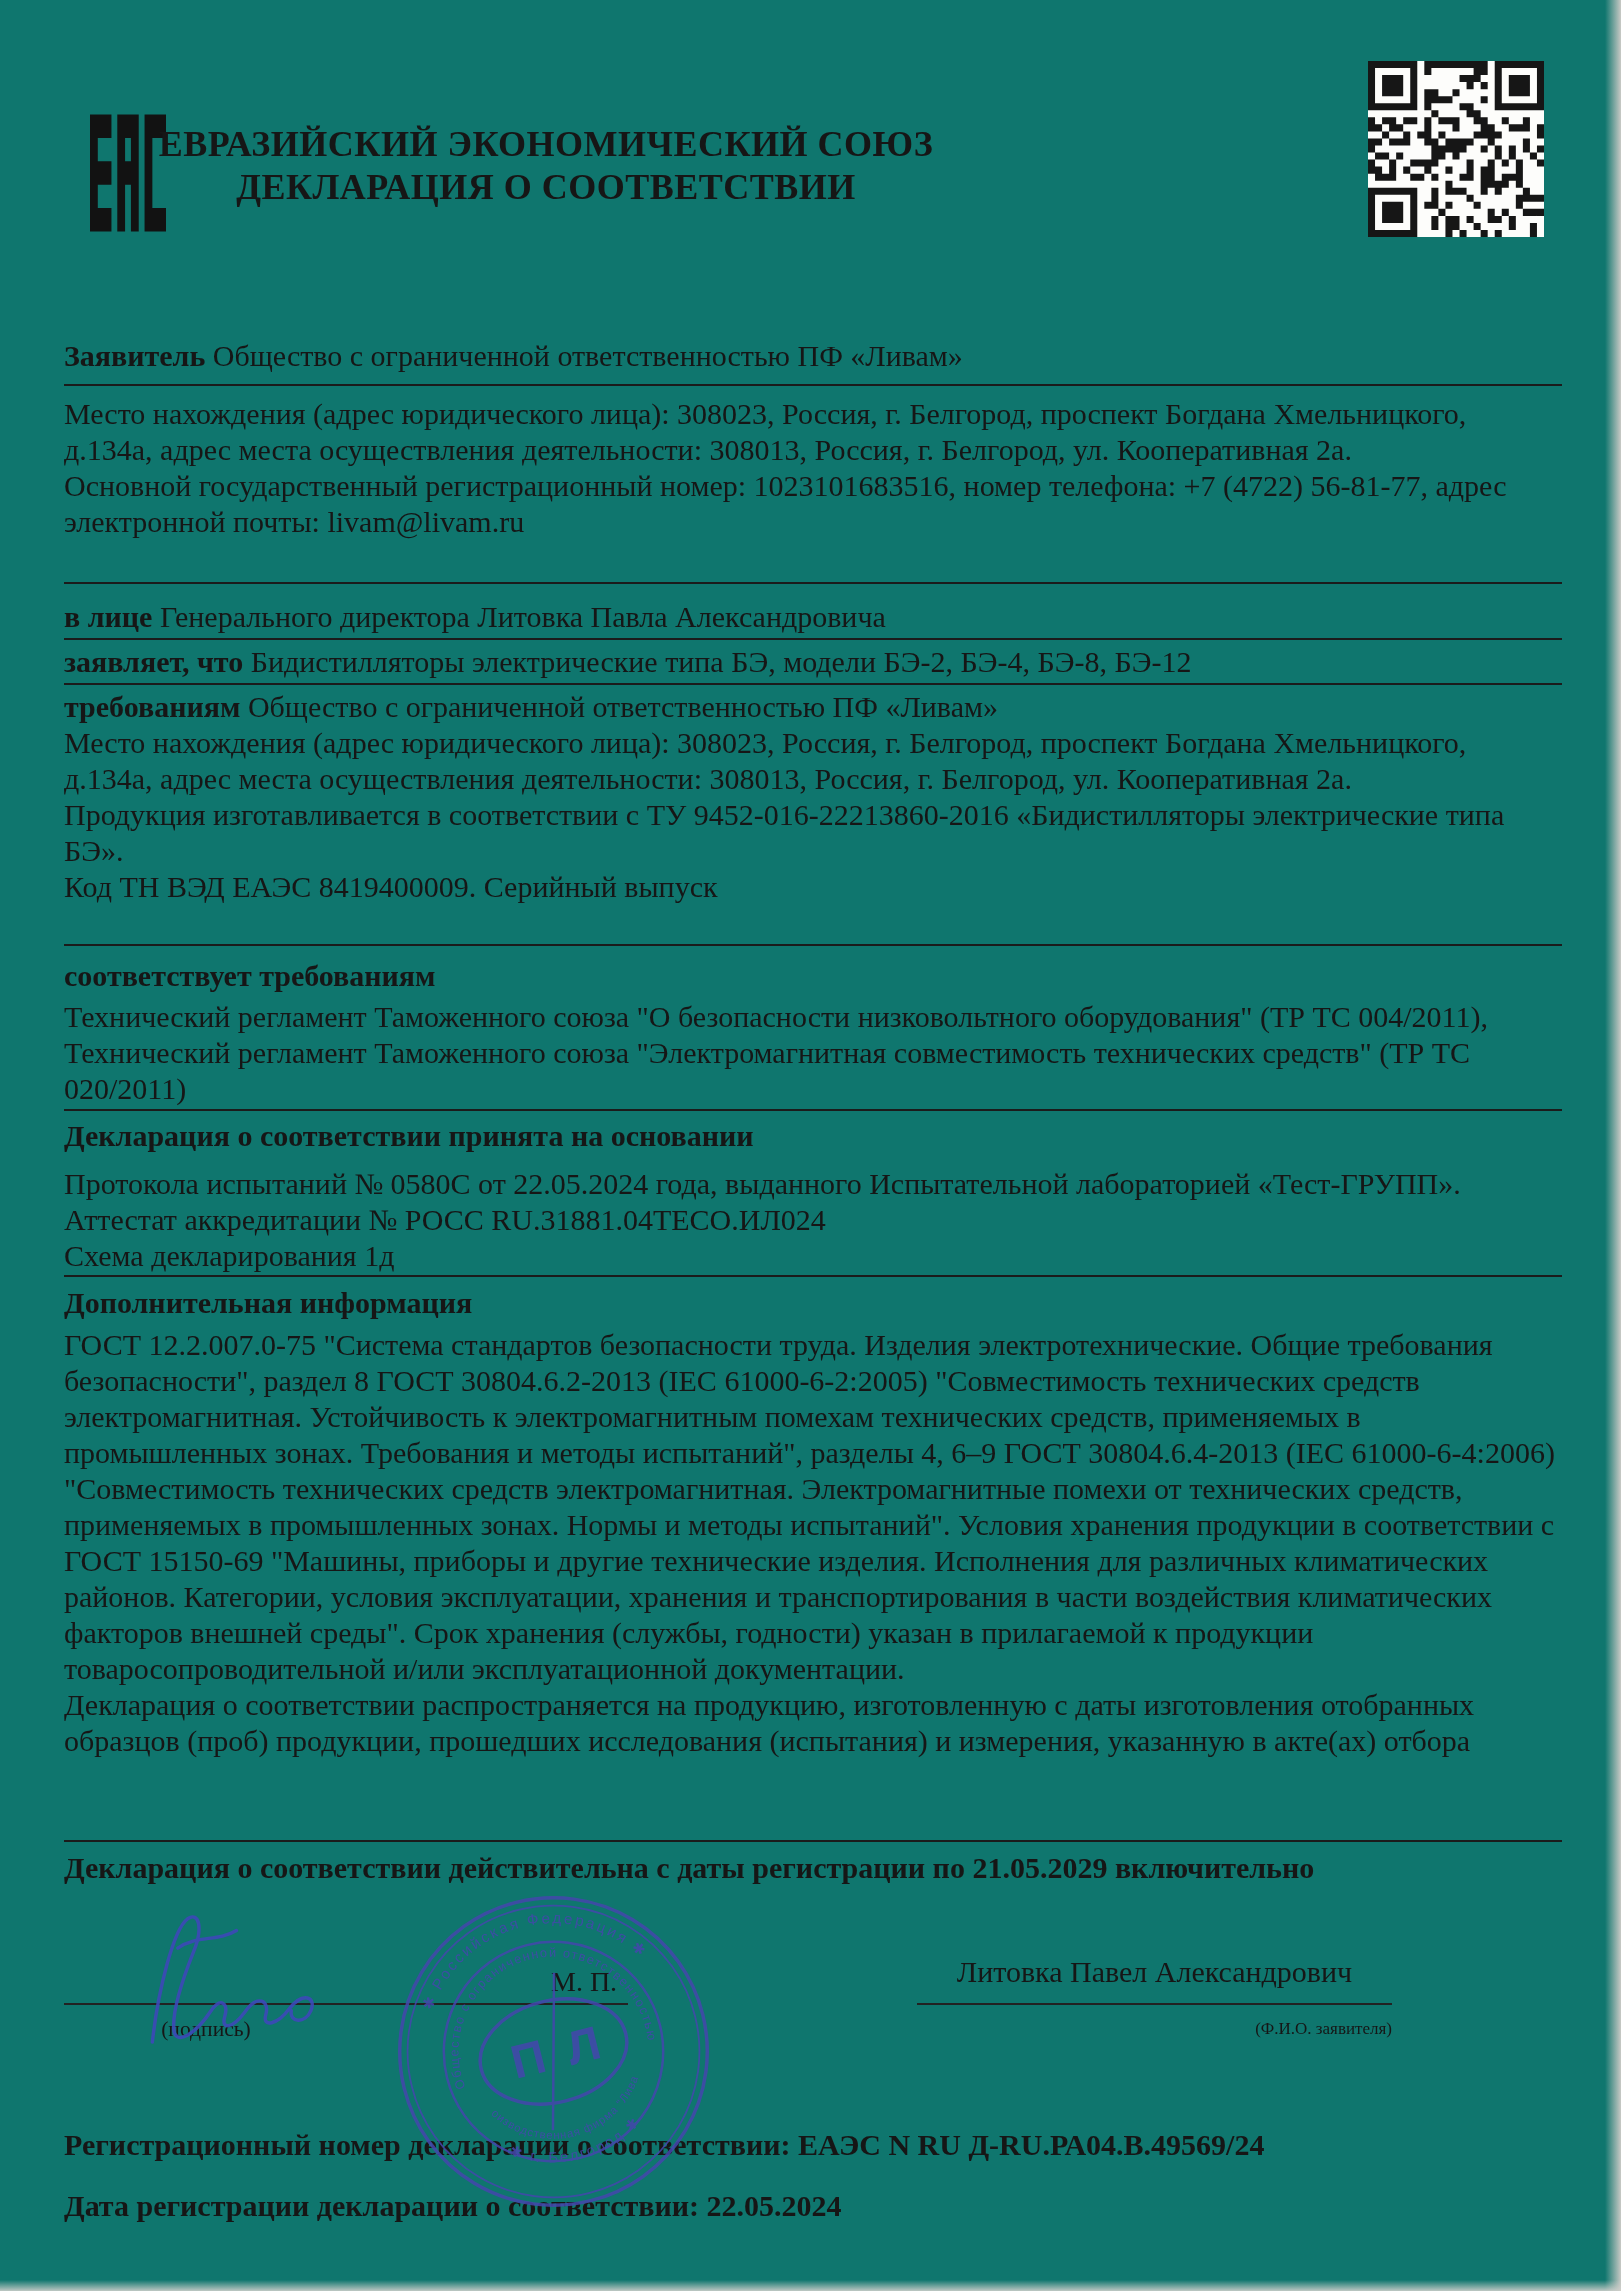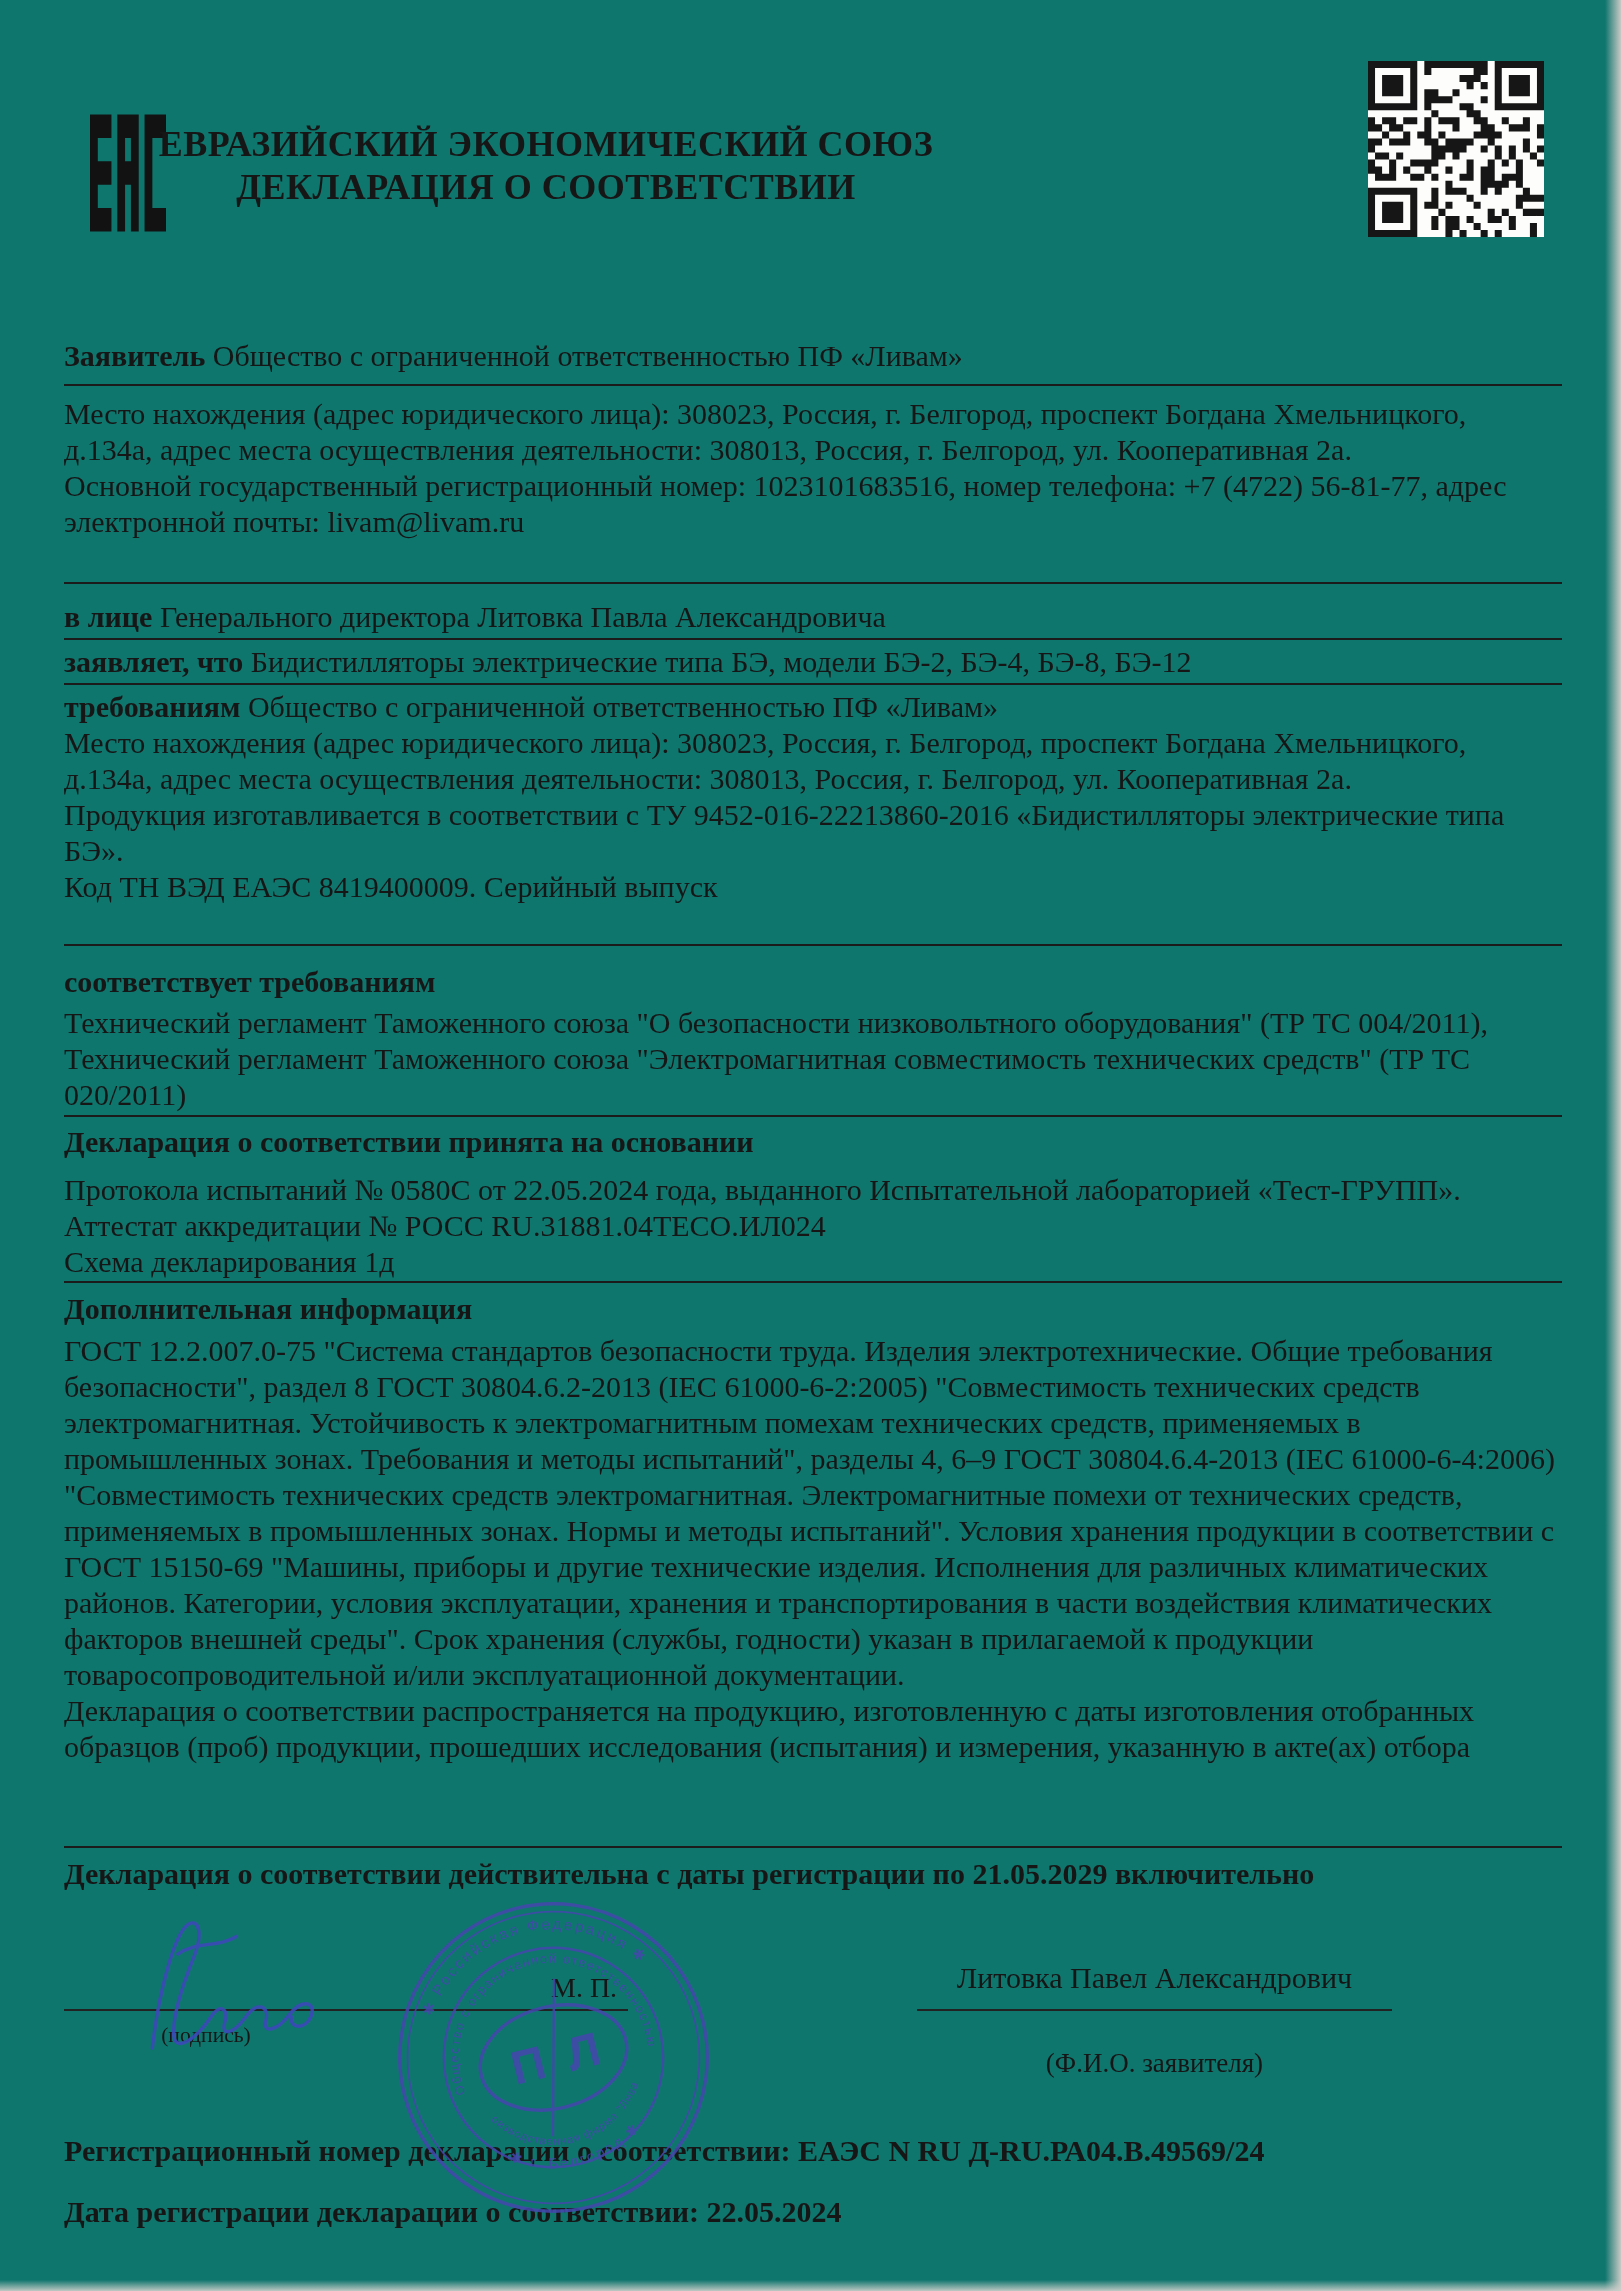--- a/index.html
+++ b/index.html
@@ -17,35 +17,35 @@
   .sec{box-sizing:border-box;border-bottom:2.9px solid #1b1b1b;overflow:hidden;}
   .nosec{box-sizing:border-box;overflow:hidden;}
   .sec p,.nosec p{margin:0;}
   b{font-weight:bold;}
   .h{font-weight:bold;}
   .s1{margin-top:326px;height:48px;}
   .s2{margin-top:9.8px;height:188px;}
   .s3{margin-top:15px;height:41px;}
   .s4{margin-top:3.9px;height:41px;}
   .s5{margin-top:3.9px;height:257px;}
-  .s6{margin-top:18px;height:153px;}
+  .s6{margin-top:12px;height:153px;}
   .s7{margin-top:7.8px;height:159px;}
   .s8{margin-top:7.8px;height:557px;}
   .gap6{margin-top:5.9px !important;}
   .gap12{margin-top:11.8px !important;}
   .s9{margin-top:7.8px;height:43px;font-weight:bold;}
   #sig-area{position:relative;height:220px;}
   #sig-svg{position:absolute;left:59px;top:0;z-index:4;}
   #stamp{position:absolute;left:323px;top:-7.8px;z-index:5;}
   .sig-line{position:absolute;top:110px;height:0;border-top:2.5px solid #222;}
   #line-sign{left:0;width:564px;}
   #line-fio{left:853px;width:475px;}
   #cap-sign{position:absolute;left:0;top:118px;width:284px;text-align:center;font-size:21.6px;}
   #fio-name{position:absolute;left:853px;top:61px;width:475px;text-align:center;font-size:30px;}
-  #cap-fio{position:absolute;left:853px;top:118px;width:475px;text-align:center;font-size:27px;margin-top:28px;}
+  #cap-fio{position:absolute;left:853px;top:118px;width:475px;text-align:right;font-size:17px;}
   #mp{position:absolute;left:487px;top:71px;font-size:28px;z-index:3;}
   .foot{font-weight:bold;font-size:30px;}
   .f1{margin-top:0;padding-top:13.7px;}
   .f2{margin-top:25.5px;}
 </style>
 </head>
 <body>
 
 <div id="page">
 

